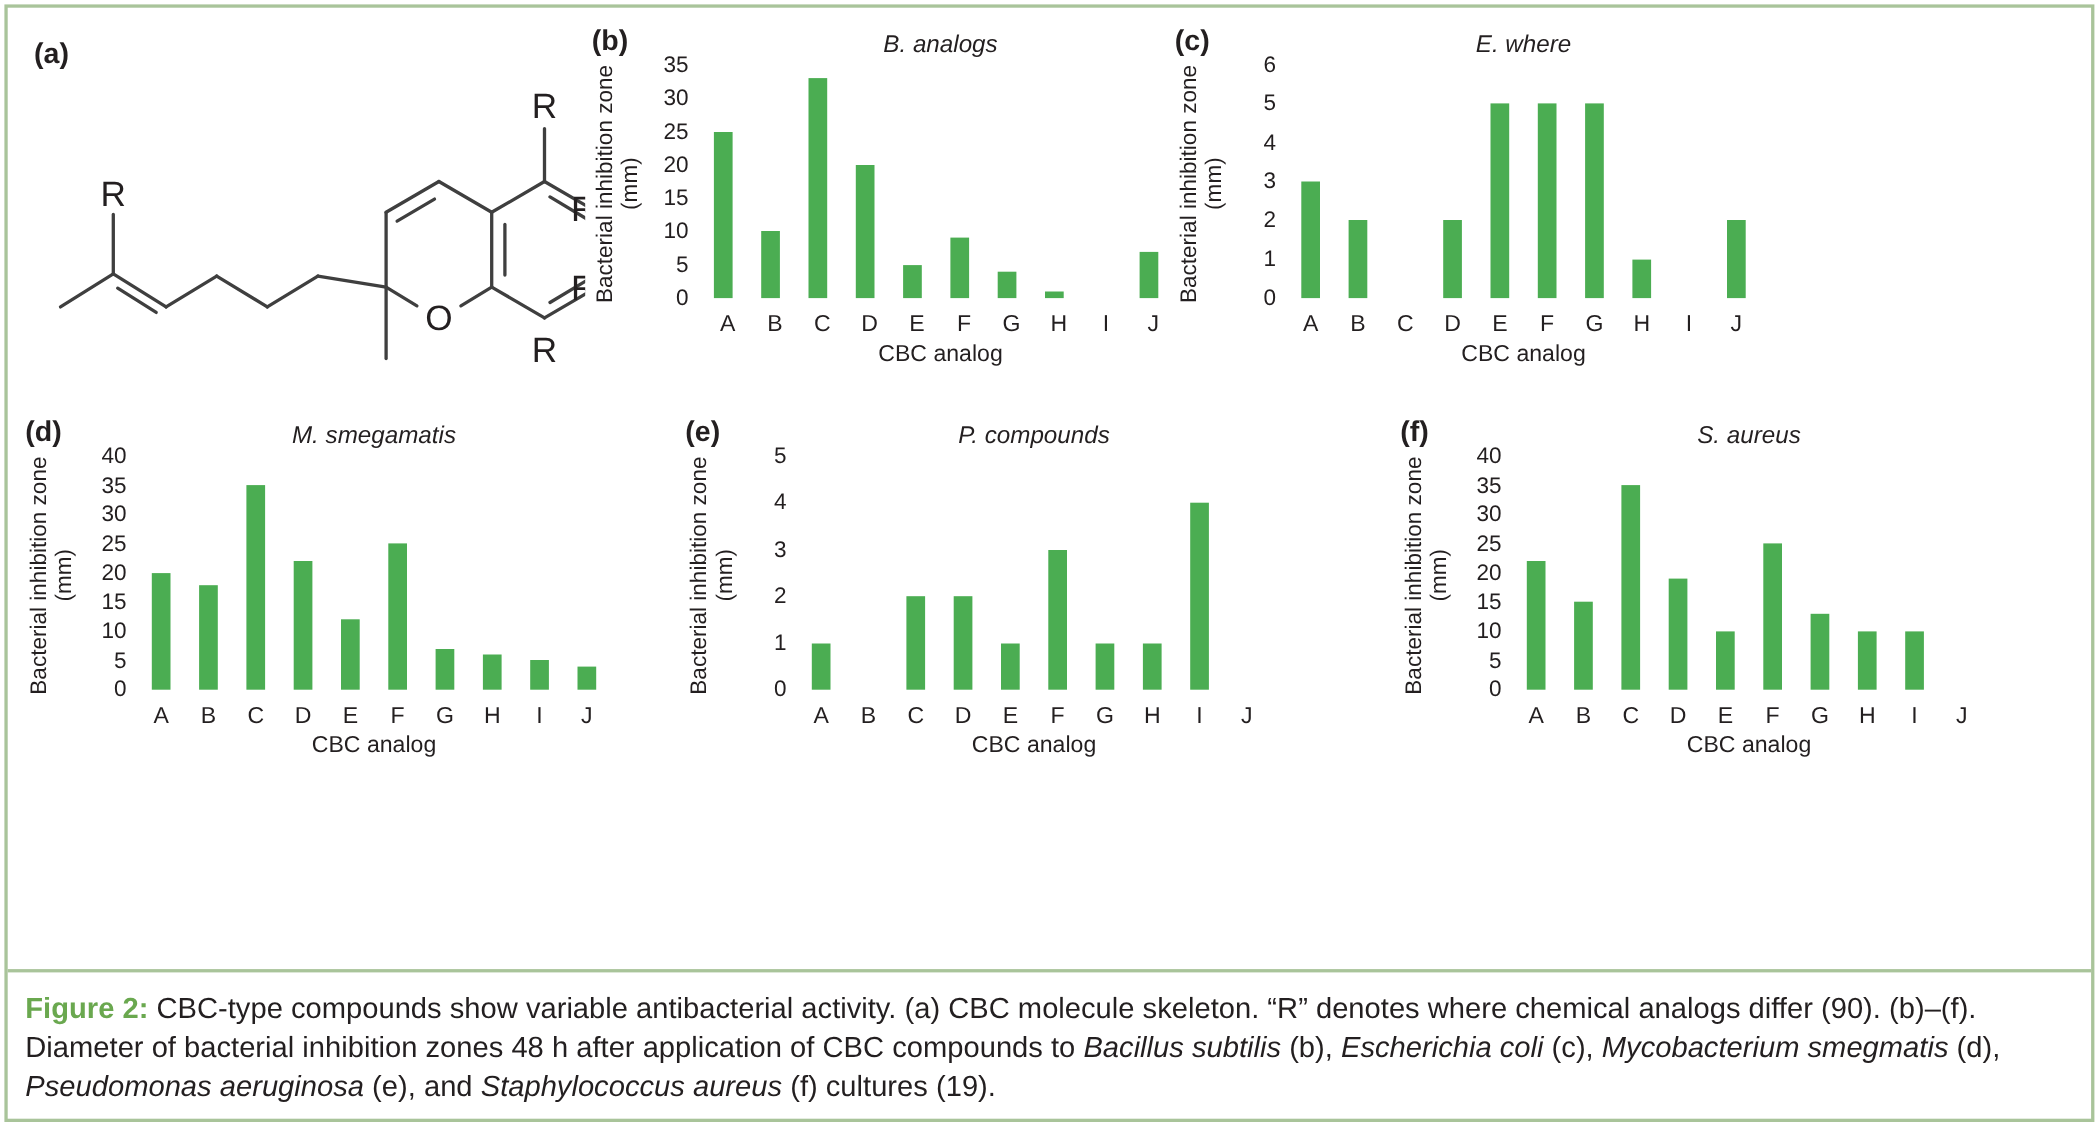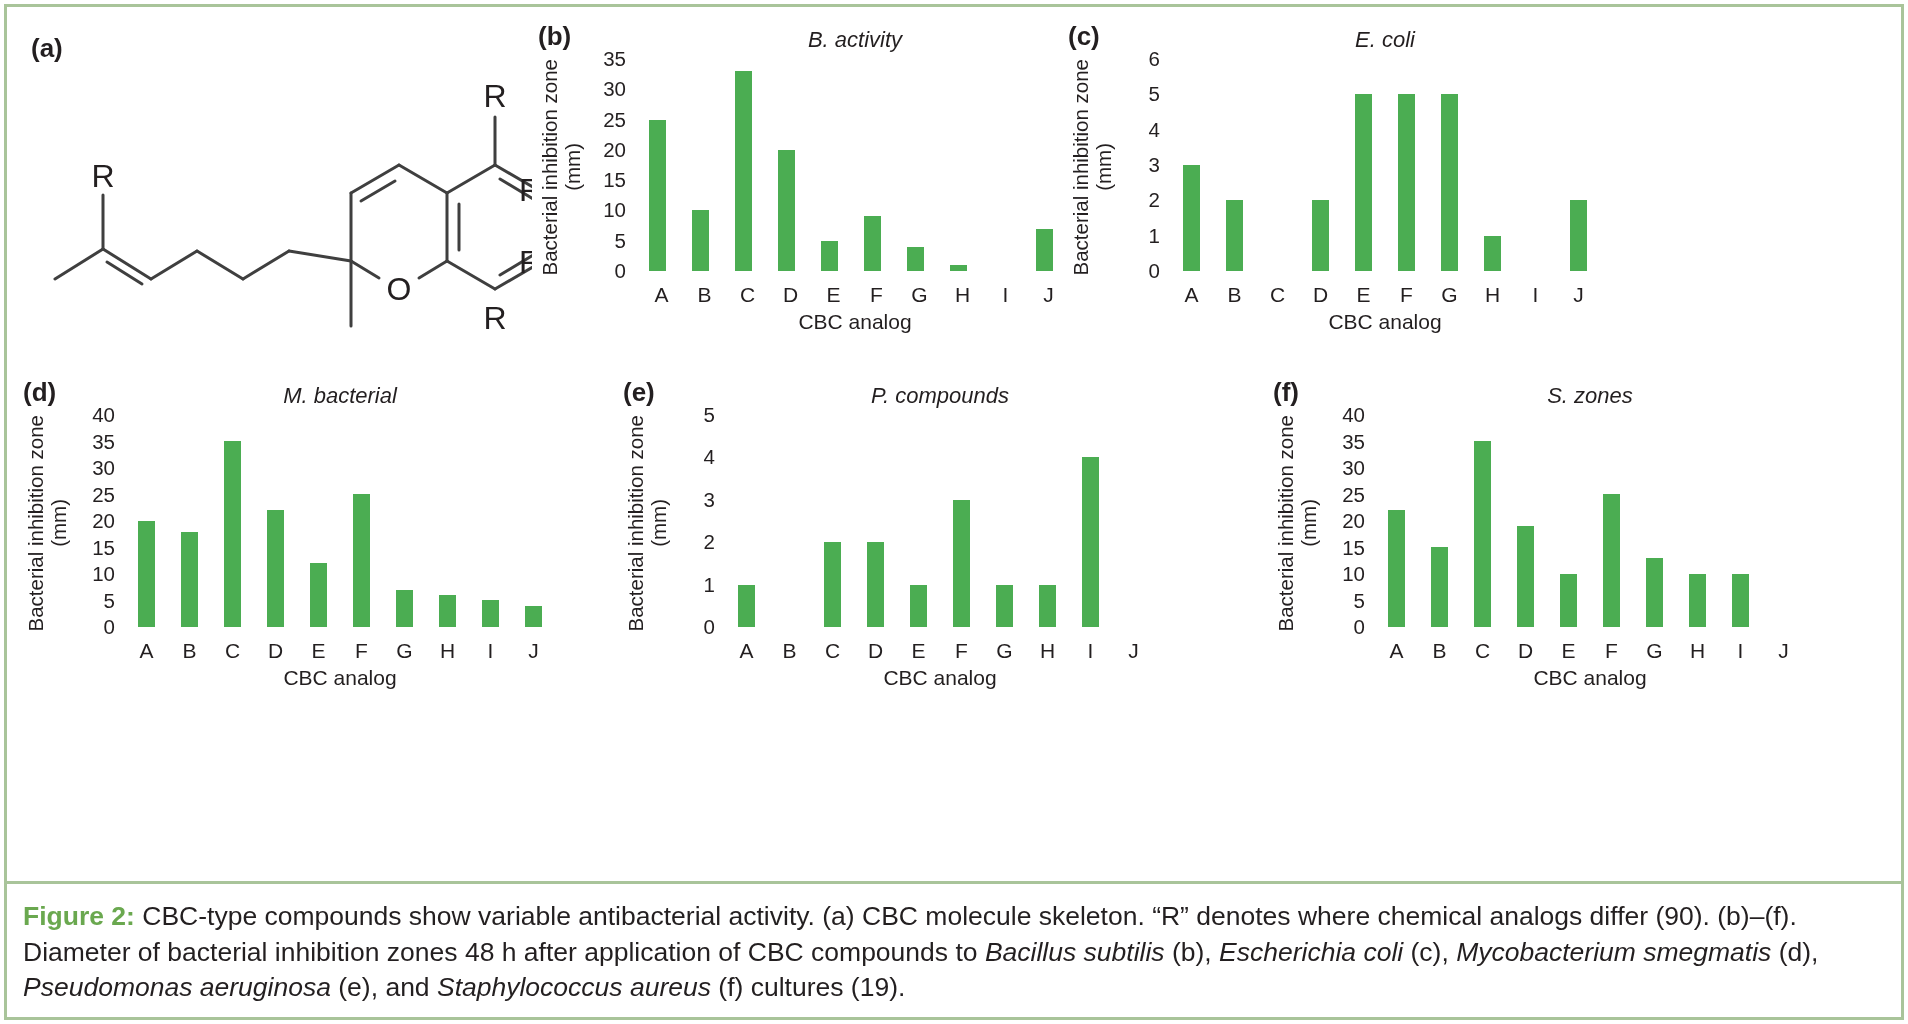--- a/index.html
+++ b/index.html
@@ -104,21 +104,21 @@
           <text x="492" y="180" style="text-anchor:start;">R</text>
           <text x="492" y="252" style="text-anchor:start;">R</text>
           <text x="468" y="308">R</text>
           <text x="372" y="279">O</text>
         </svg>
       </div>
 
       <div class="panel chart-panel">
           <div class="chart-head">
             <span class="panel-label">(b)</span>
-            <div class="chart-title" style="left: 319px;">B. activity</div>
+            <div class="chart-title" style="left: 319px;">B. analogs</div>
           </div>
           <div class="chart-body">
             <div class="ylab">
               <span>Bacterial inhibition zone</span>
               <span>(mm)</span>
             </div>
             <div class="yticks" style="height: 212px;">
               <span class="ytick" style="bottom: 0px;">0</span>
               <span class="ytick" style="bottom: 30.2857px;">5</span>
               <span class="ytick" style="bottom: 60.5714px;">10</span>
@@ -171,21 +171,21 @@
             <span class="xtick">G</span>
             <span class="xtick">H</span>
             <span class="xtick">I</span>
             <span class="xtick">J</span>
           </div>
           <div class="xlabel">CBC analog</div>
         </div>
       <div class="panel chart-panel">
           <div class="chart-head">
             <span class="panel-label">(c)</span>
-            <div class="chart-title" style="left: 319px;">E. coli</div>
+            <div class="chart-title" style="left: 319px;">E. where</div>
           </div>
           <div class="chart-body">
             <div class="ylab">
               <span>Bacterial inhibition zone</span>
               <span>(mm)</span>
             </div>
             <div class="yticks" style="height: 212px;">
               <span class="ytick" style="bottom: 0px;">0</span>
               <span class="ytick" style="bottom: 35.3333px;">1</span>
               <span class="ytick" style="bottom: 70.6667px;">2</span>
@@ -240,21 +240,21 @@
             <span class="xtick">J</span>
           </div>
           <div class="xlabel">CBC analog</div>
         </div>
     </div>
 
     <div class="row row-2">
       <div class="panel chart-panel">
           <div class="chart-head">
             <span class="panel-label">(d)</span>
-            <div class="chart-title" style="left: 319px;">M. bacterial</div>
+            <div class="chart-title" style="left: 319px;">M. smegamatis</div>
           </div>
           <div class="chart-body">
             <div class="ylab">
               <span>Bacterial inhibition zone</span>
               <span>(mm)</span>
             </div>
             <div class="yticks" style="height: 212px;">
               <span class="ytick" style="bottom: 0px;">0</span>
               <span class="ytick" style="bottom: 26.5px;">5</span>
               <span class="ytick" style="bottom: 53px;">10</span>
@@ -373,21 +373,21 @@
             <span class="xtick">G</span>
             <span class="xtick">H</span>
             <span class="xtick">I</span>
             <span class="xtick">J</span>
           </div>
           <div class="xlabel">CBC analog</div>
         </div>
       <div class="panel chart-panel">
           <div class="chart-head">
             <span class="panel-label">(f)</span>
-            <div class="chart-title" style="left: 319px;">S. zones</div>
+            <div class="chart-title" style="left: 319px;">S. aureus</div>
           </div>
           <div class="chart-body">
             <div class="ylab">
               <span>Bacterial inhibition zone</span>
               <span>(mm)</span>
             </div>
             <div class="yticks" style="height: 212px;">
               <span class="ytick" style="bottom: 0px;">0</span>
               <span class="ytick" style="bottom: 26.5px;">5</span>
               <span class="ytick" style="bottom: 53px;">10</span>

